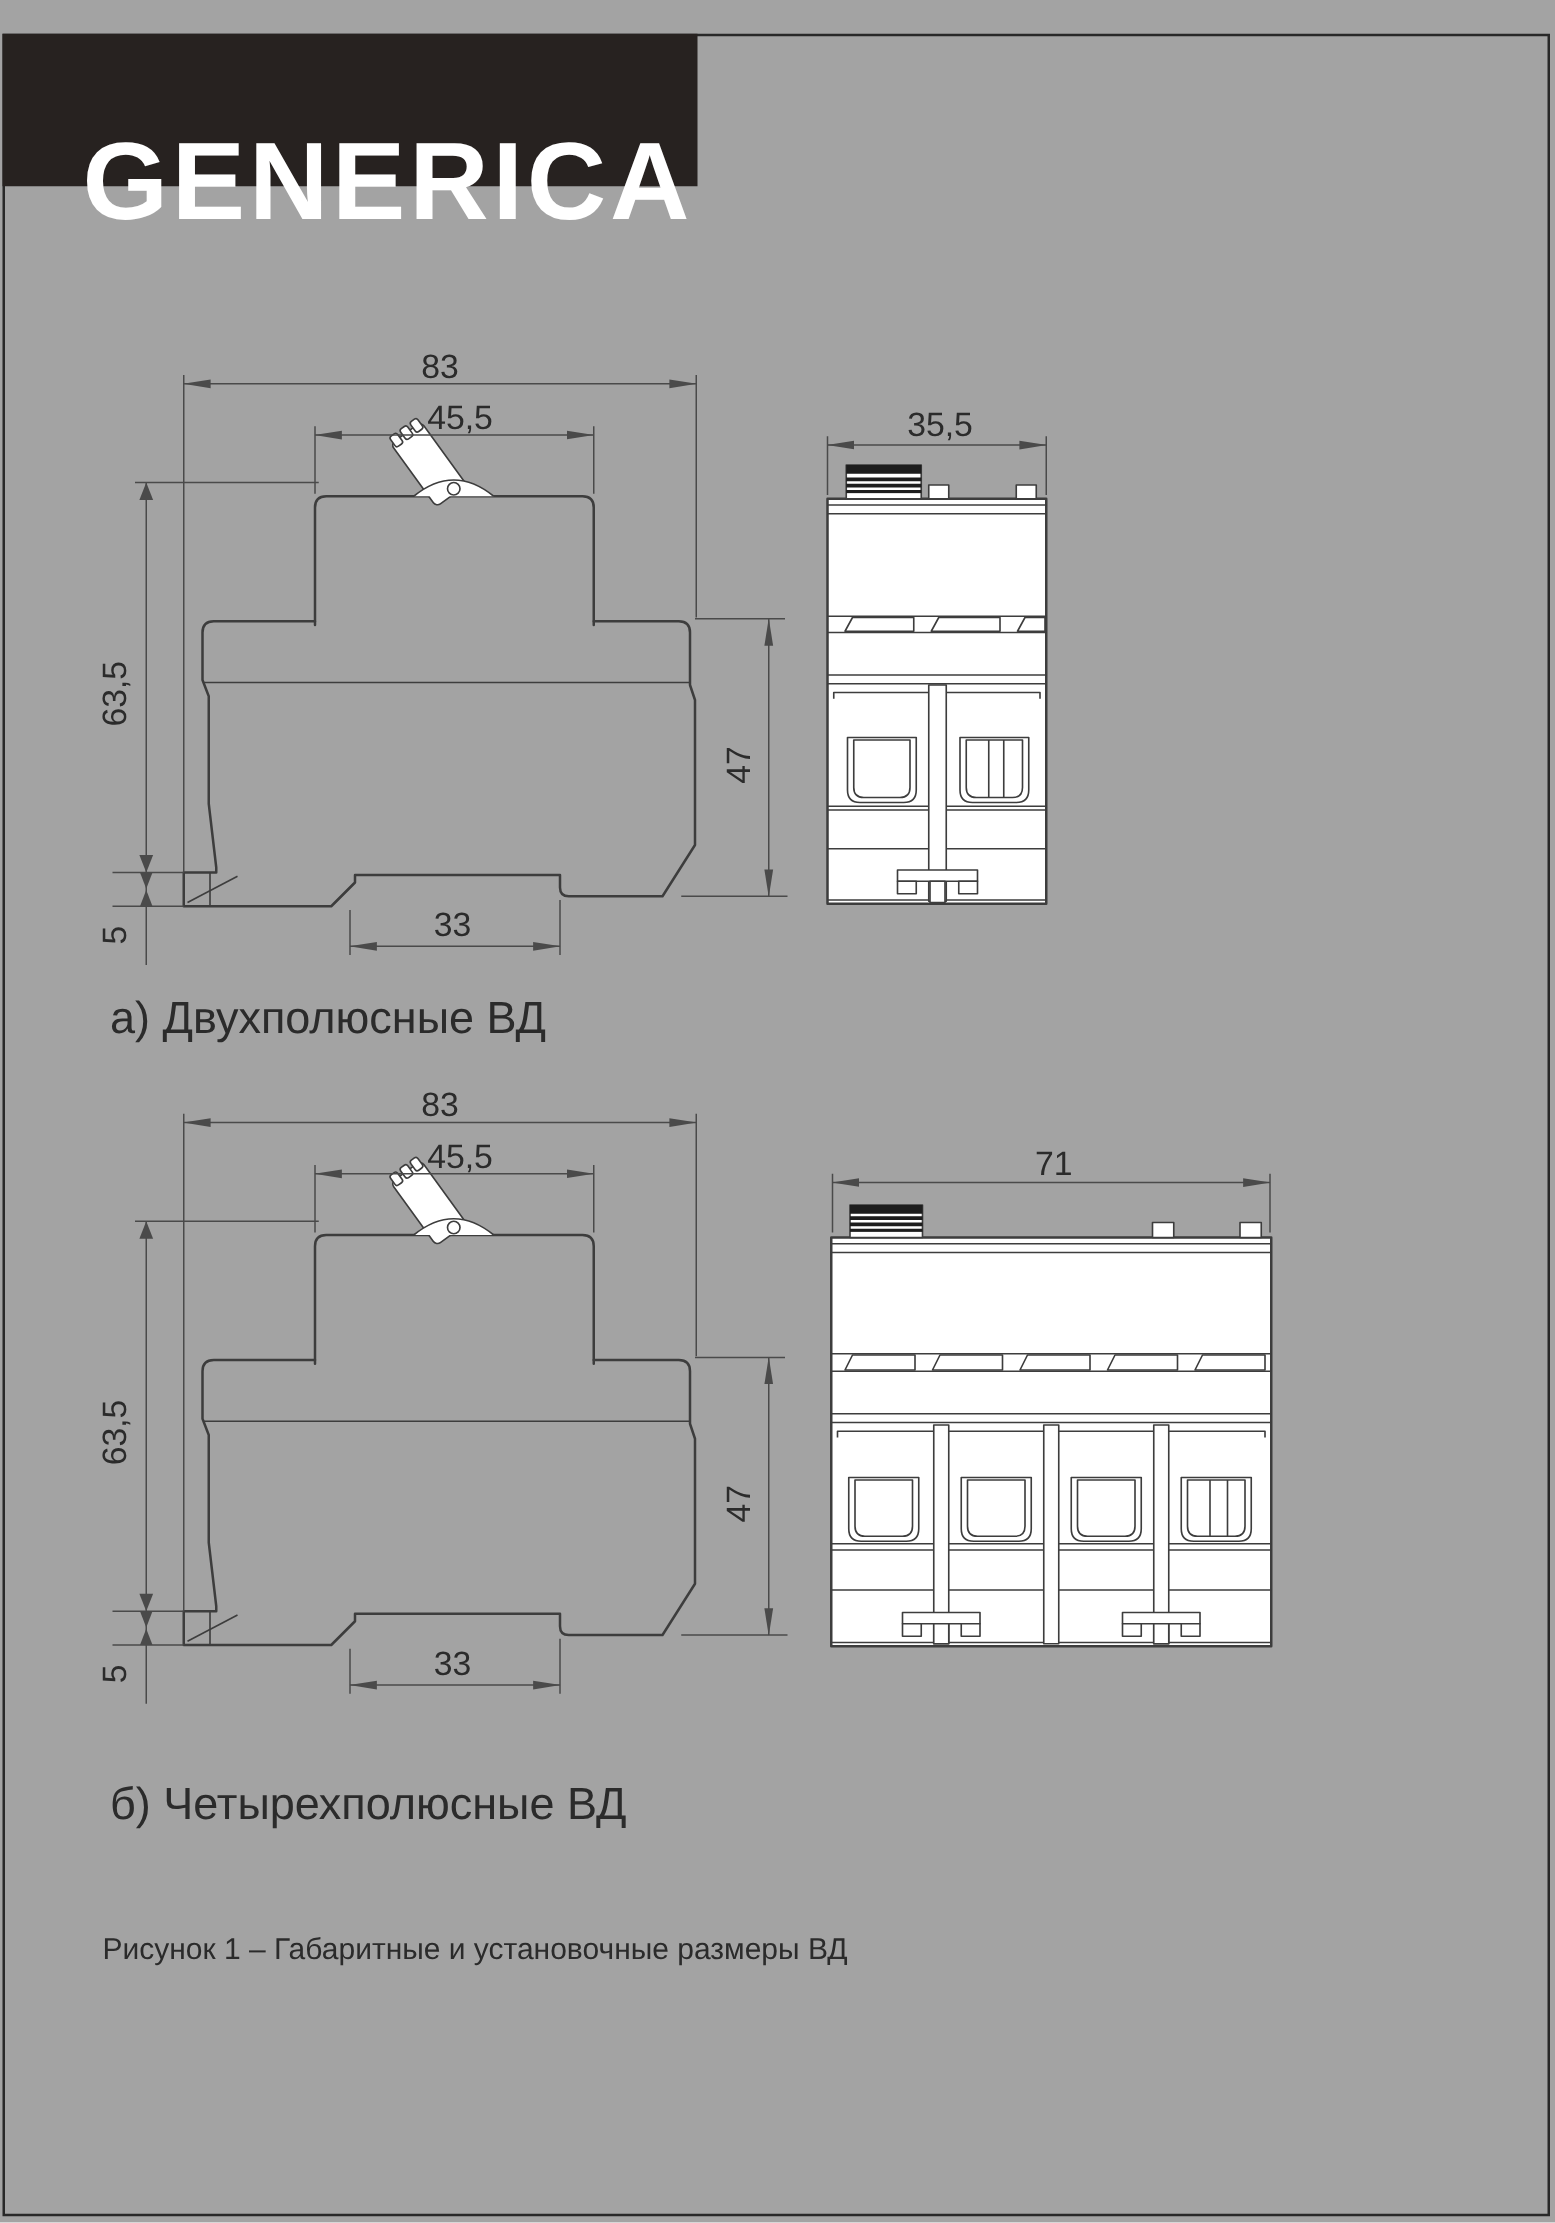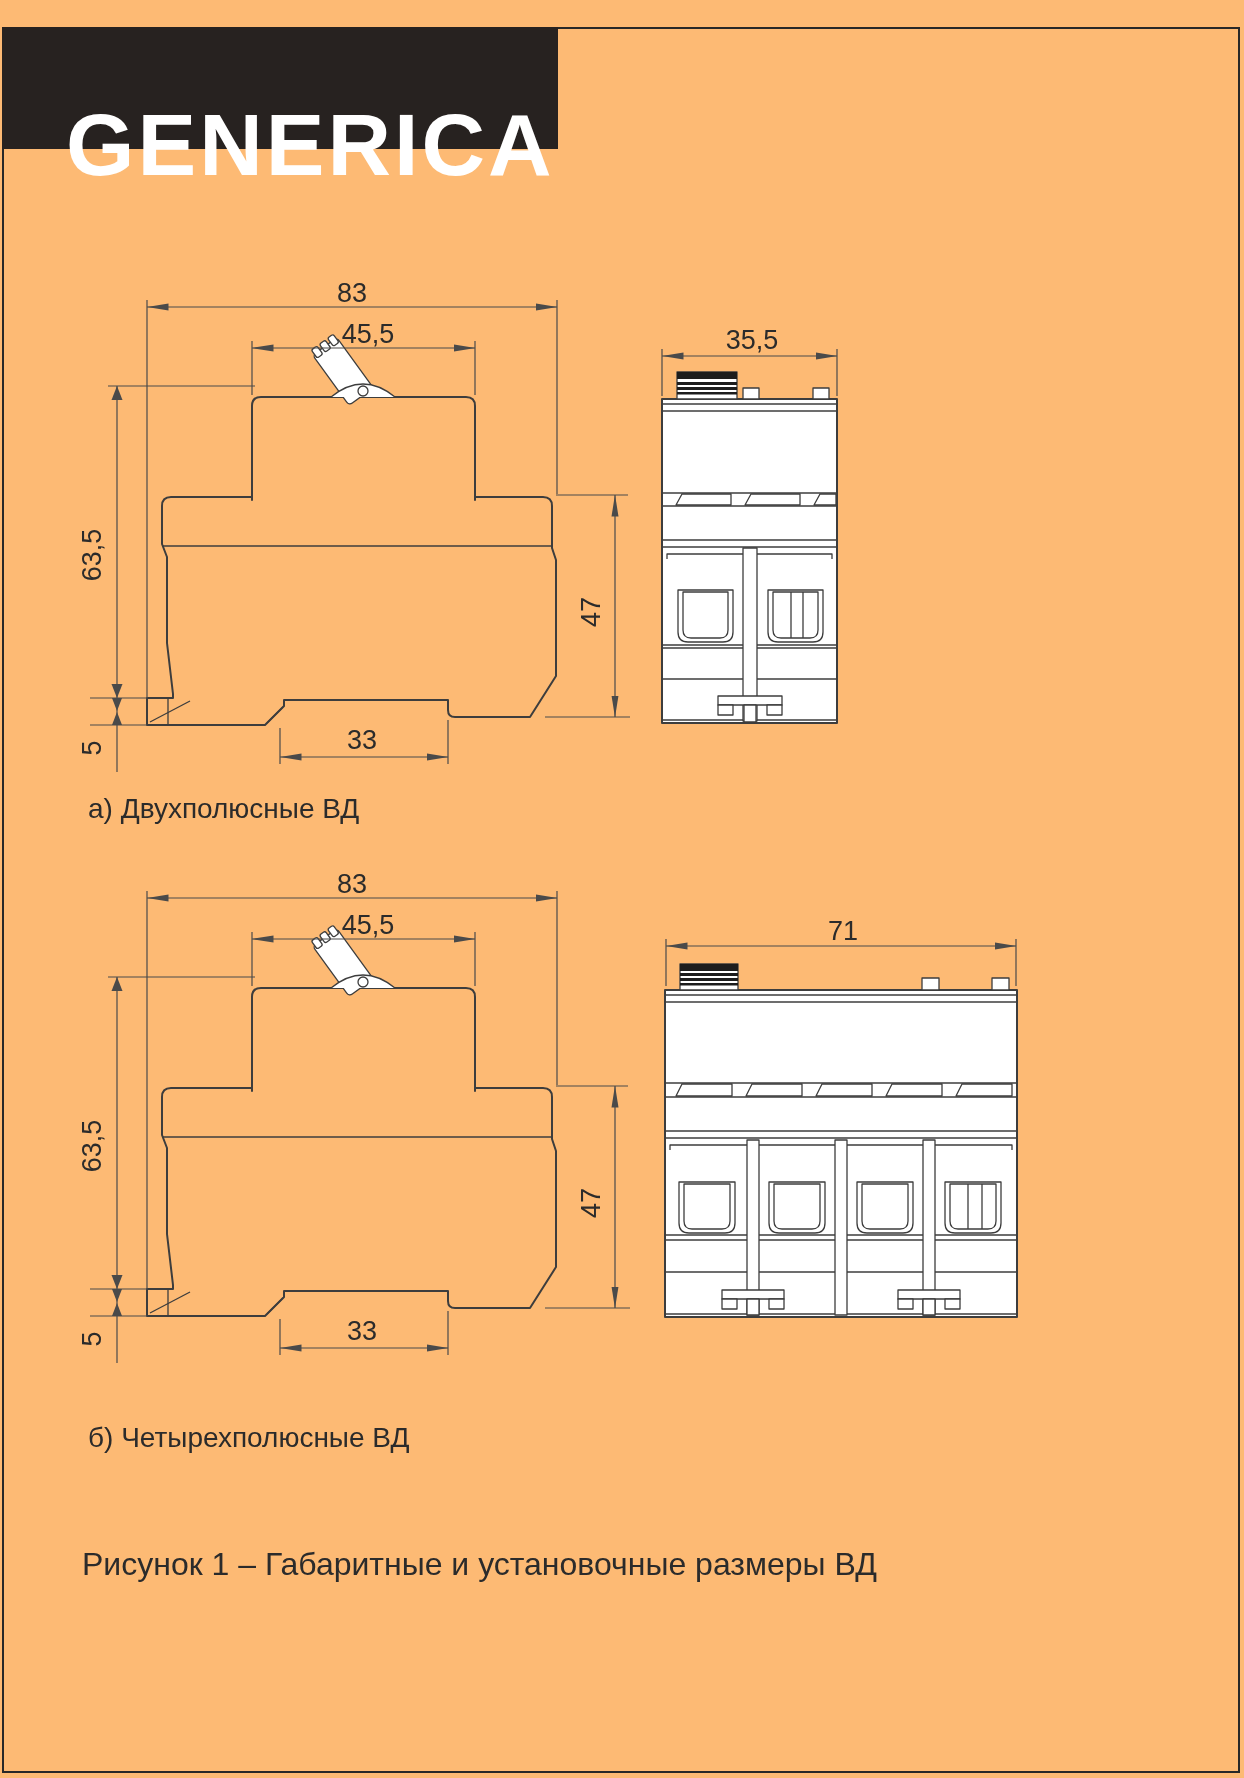--- a/index.html
+++ b/index.html
@@ -1,31 +1,31 @@
 <!DOCTYPE html>
 <html><head>
 <meta charset="utf-8">
 <style>
   html,body{margin:0;padding:0;background:#ffffff;}
-  .page{position:relative;width:1244px;height:1778px;background:#fdba74;overflow:hidden;
+  .page{position:relative;width:1244px;height:1778px;background:#a3a3a3;overflow:hidden;
         font-family:"Liberation Sans", sans-serif;}
   .frame{position:absolute;left:2px;top:27px;right:4px;bottom:5px;border:2px solid #282828;}
   .logo-box{position:absolute;left:2px;top:27px;width:556px;height:122px;background:#272220;overflow:visible;}
   .logo-text{position:absolute;left:64px;top:74px;line-height:88px;font-size:88px;font-weight:bold;
              letter-spacing:3px;color:#ffffff;white-space:nowrap;}
   svg.drawing{position:absolute;left:0;top:0;}
   .ln{stroke:#3d3d3d;stroke-width:2;fill:none;stroke-linejoin:round;stroke-linecap:round;}
   .ln-thin{stroke:#3d3d3d;stroke-width:1.3;fill:none;stroke-linejoin:round;}
   .white{fill:#ffffff;}
   .dim{stroke:#4a4a4a;stroke-width:1.2;fill:none;}
   .arrfill{fill:#4a4a4a;stroke:none;}
   .blackfill{fill:#1d1d1d;stroke:none;}
   .dimtxt{font-family:"Liberation Sans", sans-serif;font-size:27px;fill:#2b2b2b;text-anchor:middle;}
-  .fig-label{position:absolute;font-size:28px;color:#2b2b2b;white-space:nowrap;}
-  .fig-caption{position:absolute;font-size:32px;color:#2b2b2b;white-space:nowrap;}
+  .fig-label{position:absolute;font-size:36px;color:#2b2b2b;white-space:nowrap;}
+  .fig-caption{position:absolute;font-size:24px;color:#2b2b2b;white-space:nowrap;}
 </style>
 </head>
 <body>
 
 <div class="page">
   <div class="frame"></div>
 
   <div class="logo-box">
     <span class="logo-text">GENERICA</span>
   </div>

